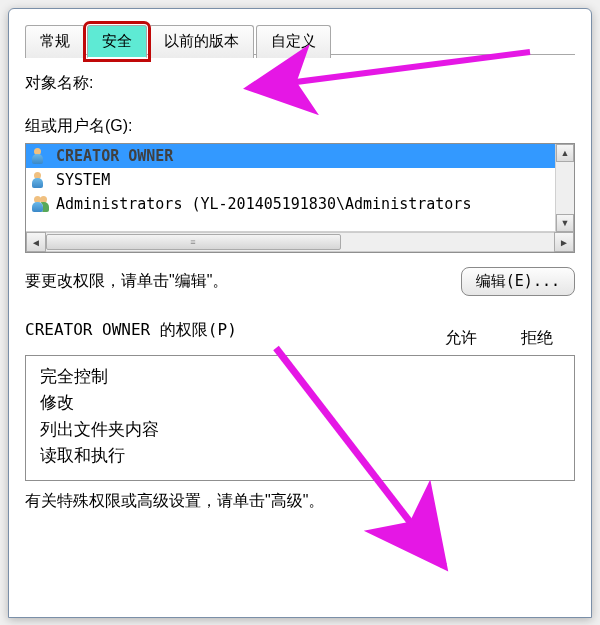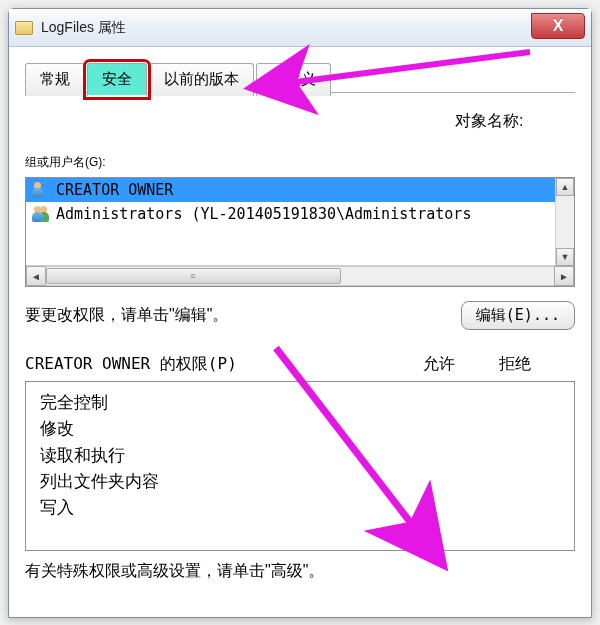--- a/index.html
+++ b/index.html
@@ -84,29 +84,29 @@
       outline: 3px solid #c00808;
       outline-offset: 1px;
     }
     .highlight-red-sm {
       outline: 3px solid #a01818;
       outline-offset: 0px;
     }
     .row {
       margin-top: 18px;
       display: flex;
-      align-items: flex-end;
+      align-items: flex-start;
       font-size: 16px;
       flex-direction: column;
     }
     .row .label { width: 120px; }
     .row .value { letter-spacing: .5px; }
     .section-label {
       margin-top: 22px;
-      font-size: 12px;
+      font-size: 16px;
     }
     .listbox {
       margin-top: 6px;
       border: 1px solid #8f8f8f;
       background: #fff;
       height: 110px;
       display: flex;
       flex-direction: column;
     }
     .list-items {
@@ -117,21 +117,22 @@
     .list-row {
       display: flex;
       align-items: center;
       padding: 3px 6px;
       font-family: "SimSun", monospace;
       font-size: 15px;
       gap: 6px;
     }
     .list-row.selected {
       background: #3399ff;
-      color: #000000;
+      color: #404040;
+      font-weight: bold;
     }
     .user-icon {
       width: 18px; height: 16px;
       flex-shrink: 0;
       position: relative;
     }
     .user-icon::before {
       content: "";
       position: absolute;
       left: 2px; top: 0;
@@ -213,53 +214,46 @@
       font-size: 15px;
       font-family: "SimSun", monospace;
     }
     .perm-header {
       margin-top: 24px;
       display: flex;
       font-family: "SimSun", monospace;
       font-size: 16px;
     }
     .perm-header .name { flex: 1; }
-    .perm-header .col { width: 76px; text-align: left; }
+    .perm-header .col { width: 76px; text-align: center; margin-top: 8px; }
     .permbox {
       margin-top: 6px;
       border: 1px solid #8f8f8f;
       padding: 8px 14px;
-      height: 170px;
+      height: 126px;
       font-size: 17px;
       line-height: 1.55;
     }
     .bottomline {
       margin-top: 10px;
       display: flex;
       align-items: center;
       justify-content: space-between;
       font-size: 16px;
     }
     .bottomline .txt { max-width: 350px; }
     .arrow {
       position: absolute;
       pointer-events: none;
     }
   </style>
 </head>
 <body>
 
 <div class="window">
-  <div class="titlebar">
-    <span class="icon"></span>
-    <span class="title">LogFiles 属性</span>
-    <div class="close">
-      <span>X</span>
-    </div>
-  </div>
 
   <div class="content">
 
     <div class="tabs">
       <div class="tab"><span>常规</span></div>
       <div class="tab active highlight-red"><span>安全</span></div>
       <div class="tab"><span>以前的版本</span></div>
       <div class="tab"><span>自定义</span></div>
     </div>
 
@@ -268,20 +262,24 @@
     </div>
 
     <div class="section-label">组或用户名(G):</div>
 
     <div class="listwrap">
       <div class="listbox">
         <div class="list-items">
           <div class="list-row selected">
             <span class="user-icon"></span>
             <span>CREATOR OWNER</span>
+          </div>
+          <div class="list-row">
+            <span class="user-icon"></span>
+            <span>SYSTEM</span>
           </div>
           <div class="list-row">
             <span class="user-icon multi"></span>
             <span>Administrators (YL-201405191830\Administrators</span>
           </div>
         </div>
         <div class="hscroll">
           <div class="btn">◄</div>
           <div class="track">
             <div class="thumb">≡</div>
@@ -305,23 +303,22 @@
 
     <div class="perm-header">
       <span class="name">CREATOR OWNER 的权限(P)</span>
       <span class="col">允许</span>
       <span class="col">拒绝</span>
     </div>
 
     <div class="permbox">
       <div>完全控制</div>
       <div>修改</div>
+      <div>列出文件夹内容</div>
       <div>读取和执行</div>
-      <div>列出文件夹内容</div>
-      <div>写入</div>
     </div>
 
     <div class="bottomline">
       <span class="txt">有关特殊权限或高级设置，请单击"高级"。</span>
     </div>
 
   </div>
 </div>
 
 <svg class="arrow" style="left:0;top:0;width:600px;height:625px">

